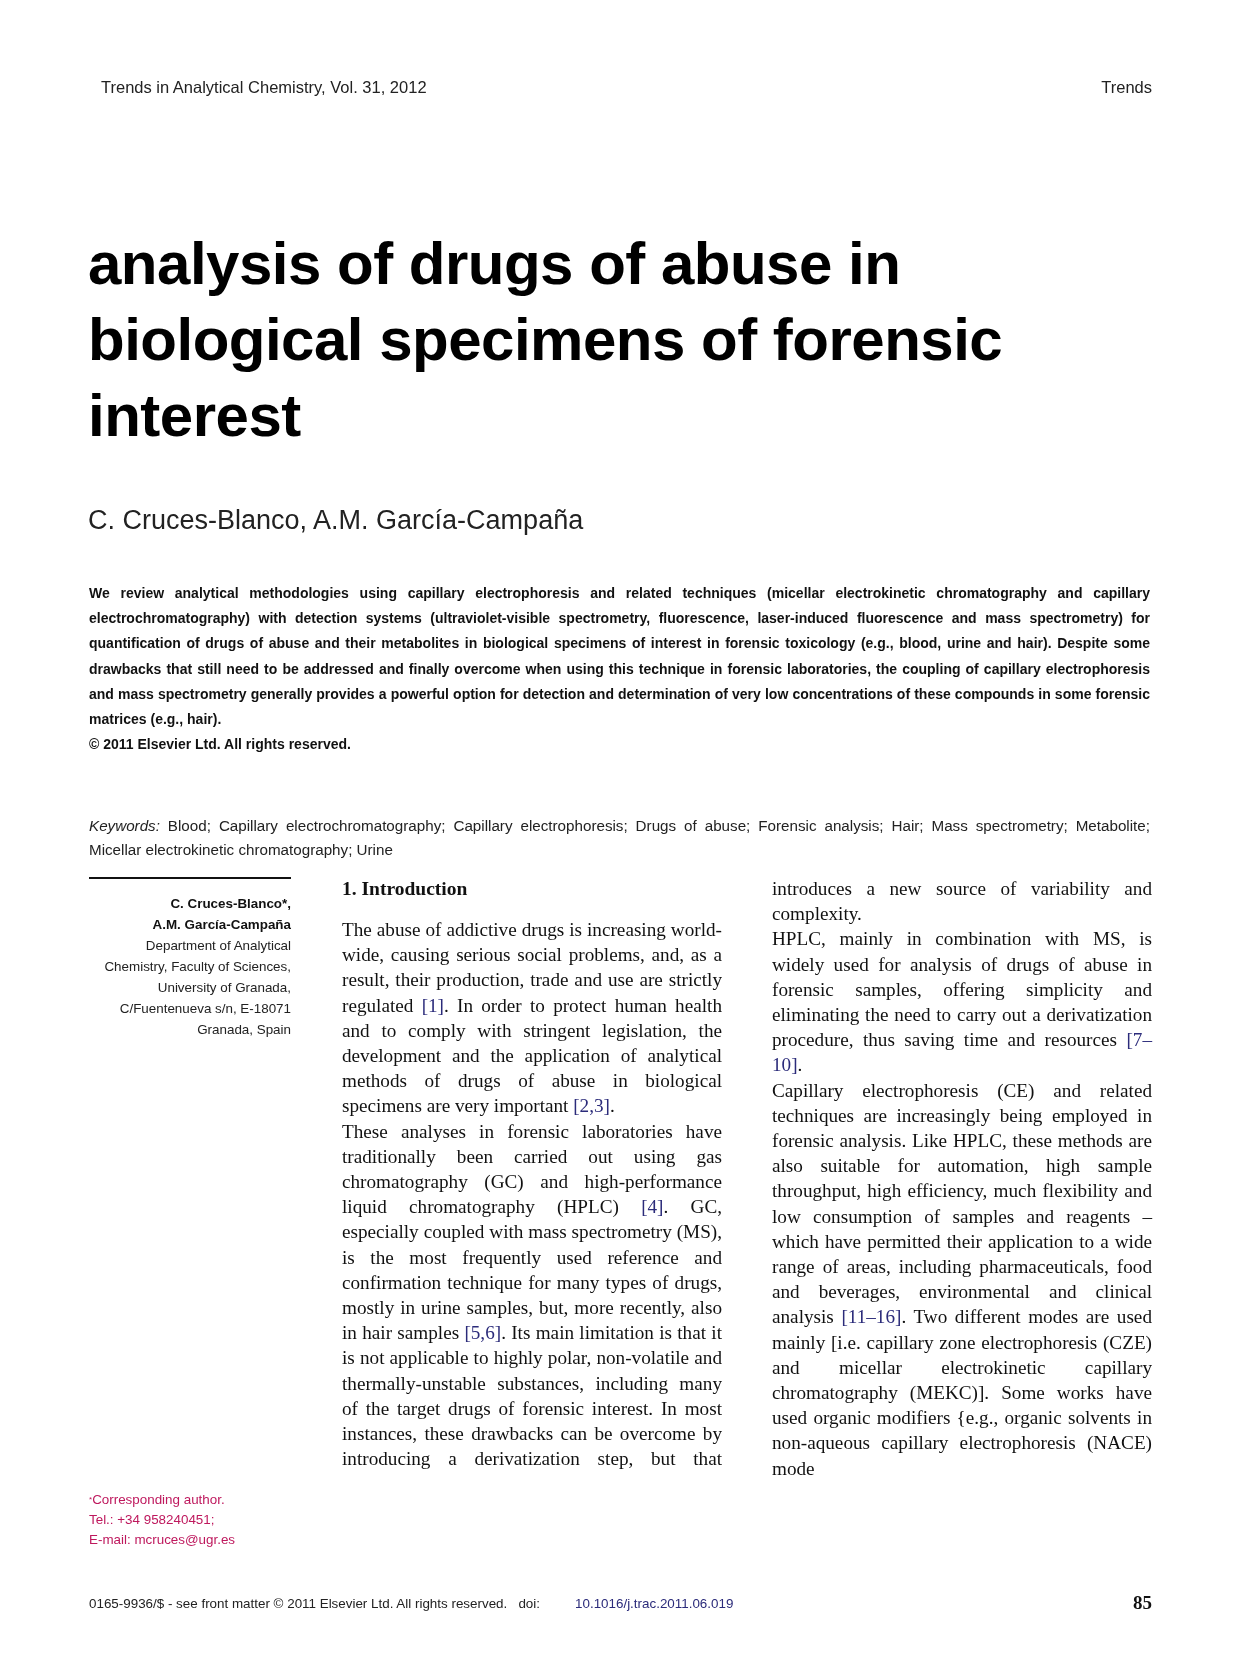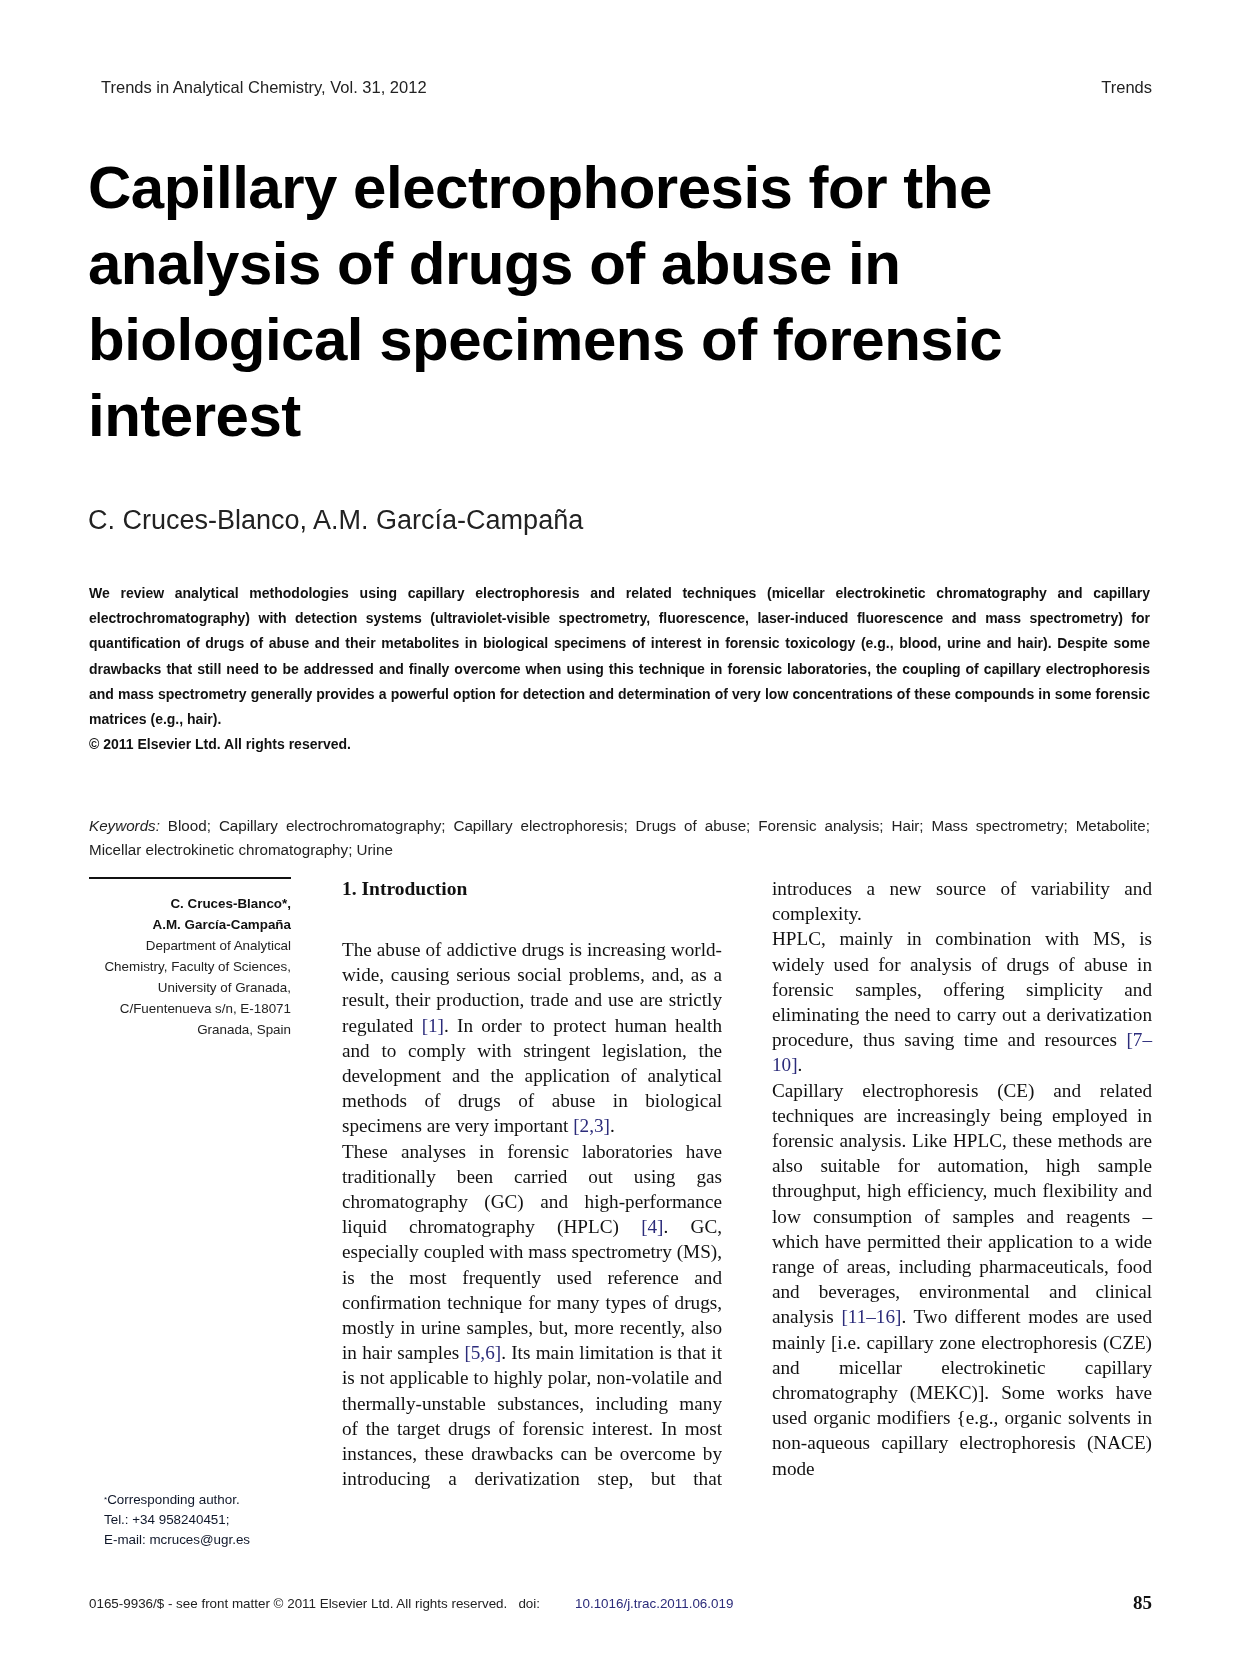--- a/index.html
+++ b/index.html
@@ -27,45 +27,45 @@
     font-family: "Liberation Sans", sans-serif; font-size: 15.2px; line-height: 24px;
     text-align: justify; color: #222; }
   .keywords .kw-label { font-style: italic; }
 
   .sidebar-rule { position: absolute; top: 877px; left: 89px; width: 202px; height: 1.5px; background: #111; }
   .affil { position: absolute; top: 893px; left: 89px; width: 202px; text-align: right;
     font-family: "Liberation Sans", sans-serif; font-size: 13.4px; line-height: 21px; color: #222; }
   .affil .name { font-weight: bold; display: block; color: #111; }
   .affil .line { display: block; }
 
-  .corresp { position: absolute; top: 1490px; left: 104px; width: 230px;
-    font-family: "Liberation Sans", sans-serif; font-size: 13.4px; line-height: 20px; color: #0f172a; }
+  .corresp { position: absolute; top: 1490px; left: 89px; width: 230px;
+    font-family: "Liberation Sans", sans-serif; font-size: 13.4px; line-height: 20px; color: #be185d; }
   .corresp span { display: block; }
   .corresp sup { font-size: 8px; vertical-align: top; }
   .section-heading { font-family: "Liberation Serif", serif; font-weight: bold; font-size: 19.5px;
-    margin-top: 0; margin-bottom: 36px; line-height: 25px; text-align: left; }
+    margin-top: 0; margin-bottom: 16px; line-height: 25px; text-align: left; }
   .cite { color: #2b2b7a; }
 
   .footer { position: absolute; top: 1594px; left: 89px; right: 89px; height: 22px;
     font-family: "Liberation Sans", sans-serif; font-size: 13.4px; color: #222; }
   .footer .left { position: absolute; left: 0; top: 2px; }
   .footer .doi-link { color: #2b2b7a; margin-left: 35px; }
   .footer .page-number { position: absolute; right: 0; top: -2px;
     font-family: "Liberation Serif", serif; font-weight: bold; font-size: 19px; color: #111; }
 </style>
 </head>
 <body>
 
 <header class="running-head">
   <span class="left">Trends in Analytical Chemistry, Vol. 31, 2012</span>
   <span class="right">Trends</span>
 </header>
 
 <h1 class="title">
-  <span>Capillary electrophoresis for the</span><br>
+  <br>
   <span>analysis of drugs of abuse in</span><br>
   <span>biological specimens of forensic</span><br>
   <span>interest</span>
 </h1>
 
 <div class="authors">C. Cruces-Blanco, A.M. García-Campaña</div>
 
 <div class="abstract">
   <span>We review analytical methodologies using capillary electrophoresis and related techniques (micellar electrokinetic chromatography and capillary electrochromatography) with detection systems (ultraviolet-visible spectrometry, fluorescence, laser-induced fluorescence and mass spectrometry) for quantification of drugs of abuse and their metabolites in biological specimens of interest in forensic toxicology (e.g., blood, urine and hair). Despite some drawbacks that still need to be addressed and finally overcome when using this technique in forensic laboratories, the coupling of capillary electrophoresis and mass spectrometry generally provides a powerful option for detection and determination of very low concentrations of these compounds in some forensic matrices (e.g., hair).</span>
   <span class="copyright">© 2011 Elsevier Ltd. All rights reserved.</span>

